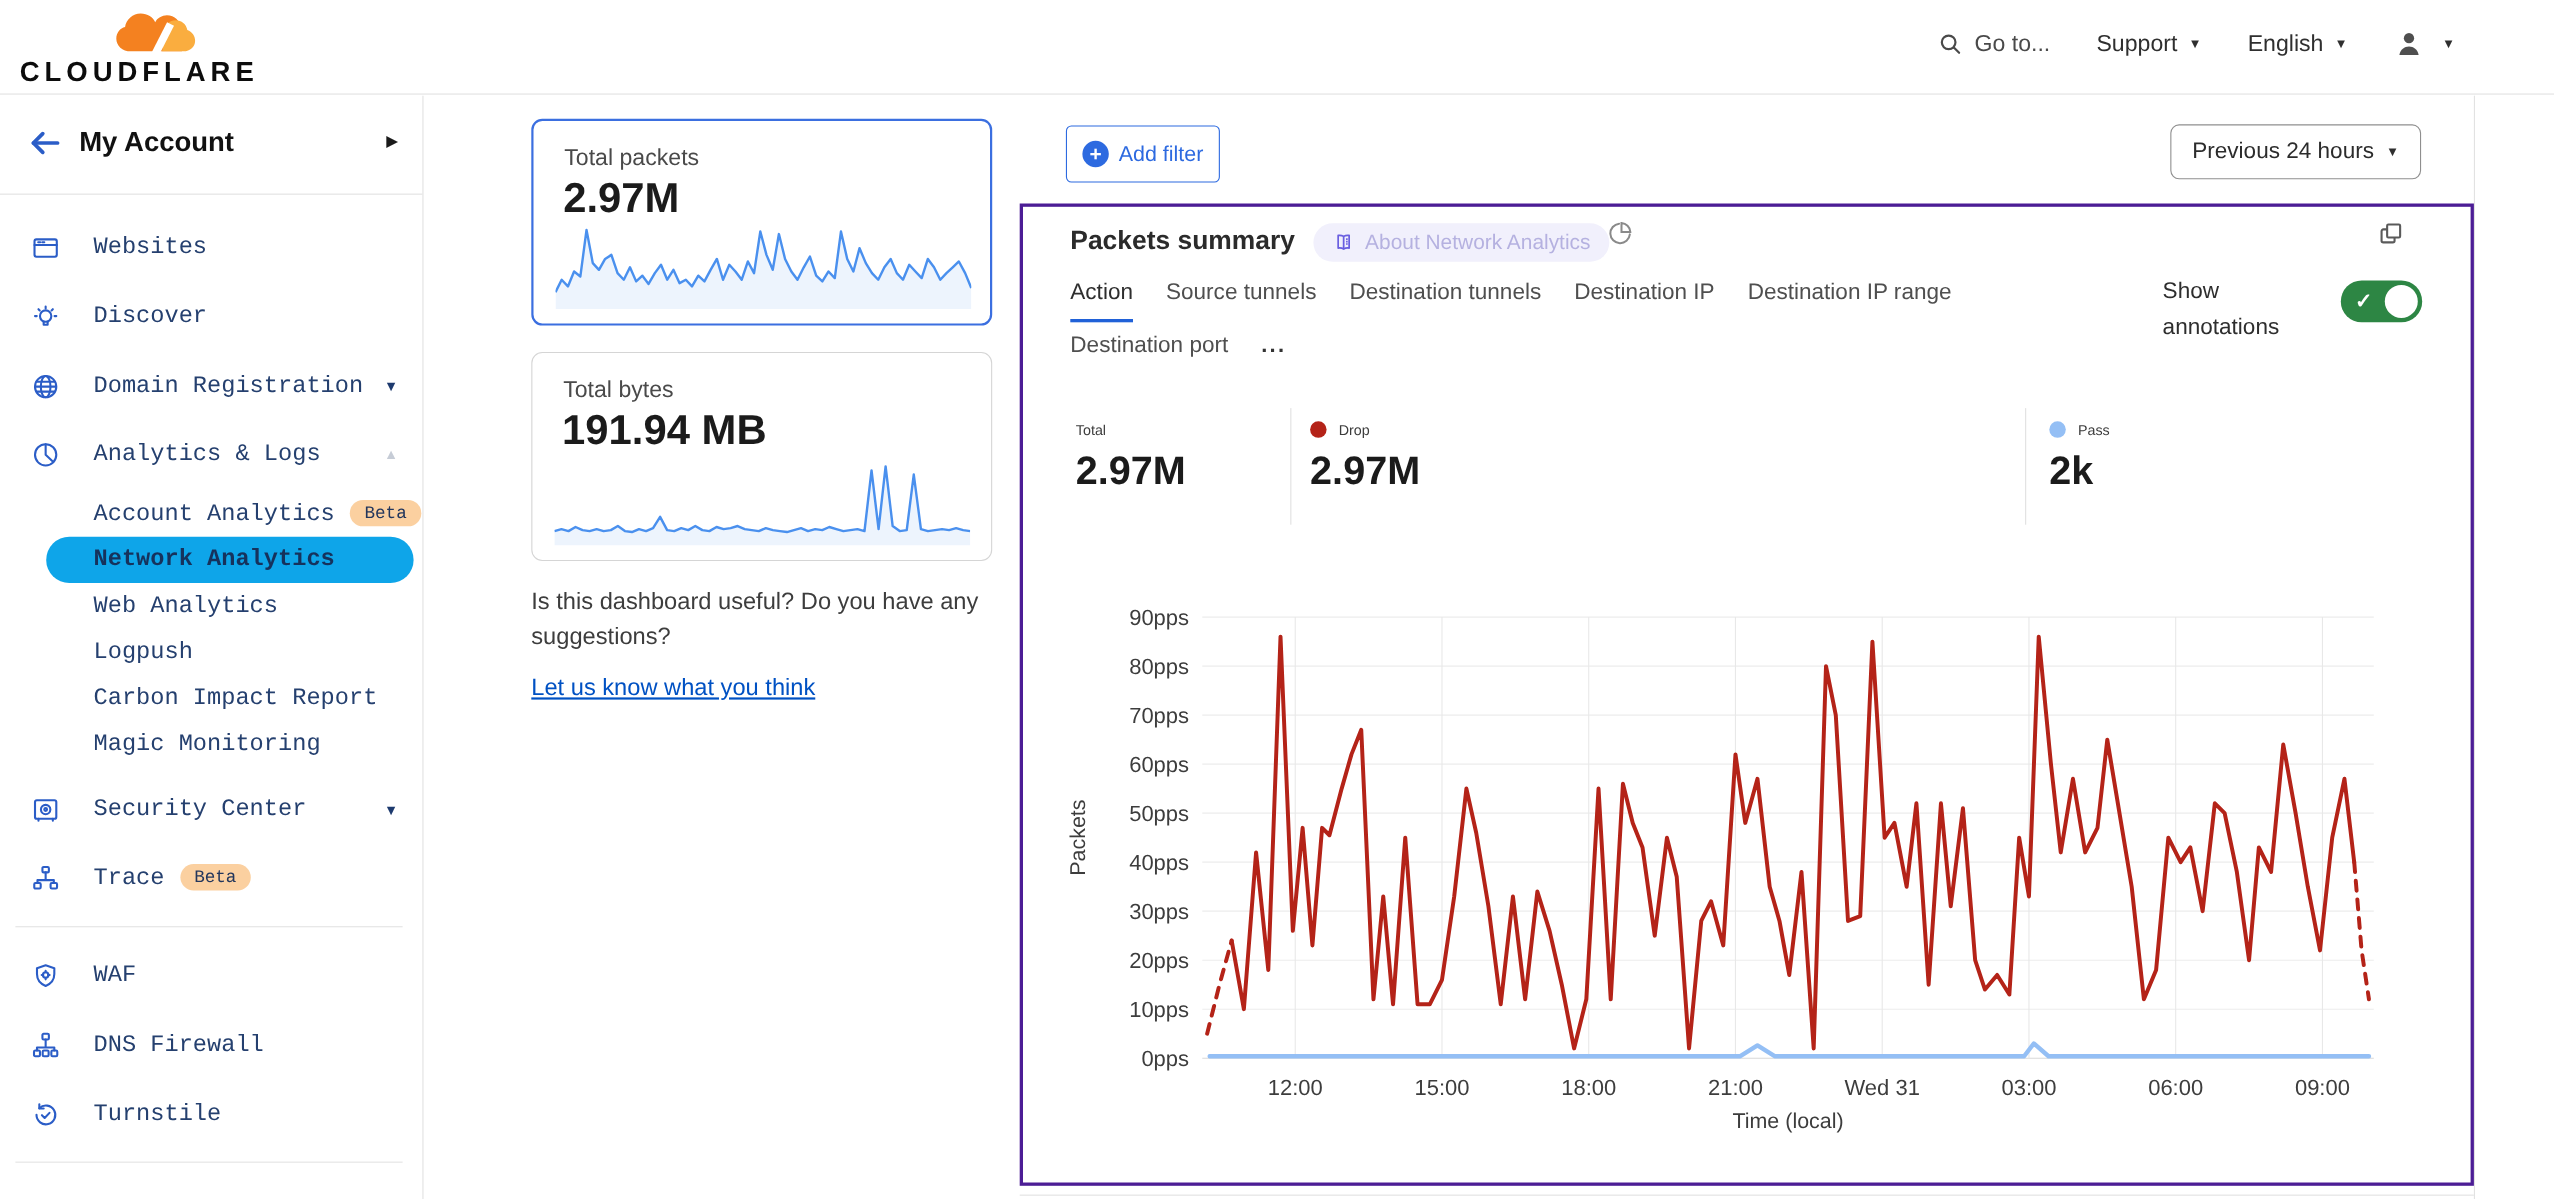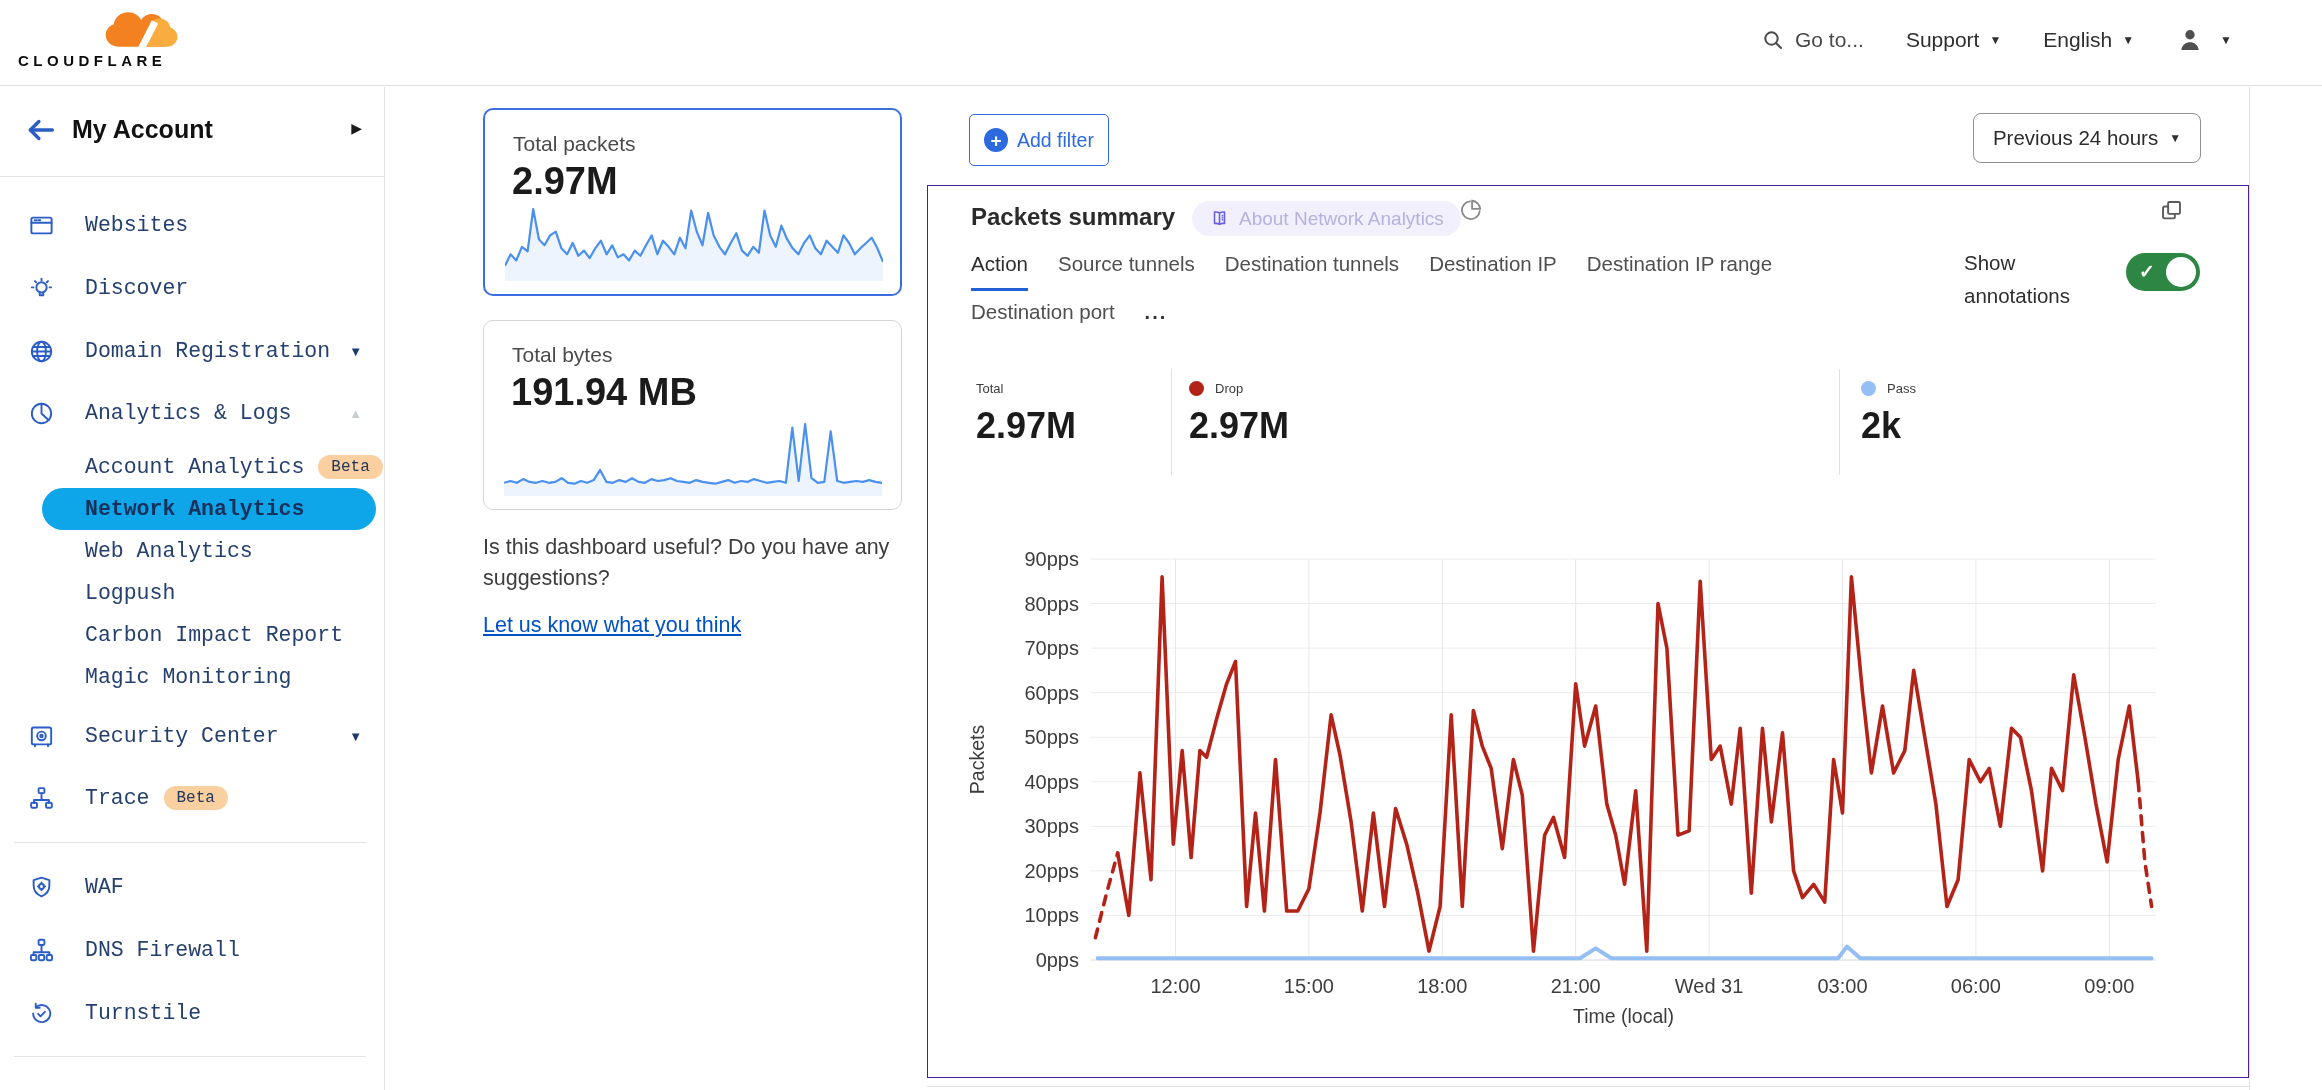--- a/index.html
+++ b/index.html
@@ -10,21 +10,21 @@
     background: #fff;
     color: #222;
     overflow: hidden;
   }
   svg text { font-family: "Liberation Sans", sans-serif; }
 
   
   .header { position:absolute; top:0; left:0; right:0; height:86px; background:#fff; border-bottom:1px solid #e2e2e2; z-index:5; }
   .logo { position:absolute; left:18px; top:4px; width:180px; height:78px; }
   .logo-cloud { position:absolute; left:78px; top:2px; width:92px; height:46px; }
-  .logo-word { position:absolute; left:0; top:48px; font-size:15px; font-weight:800; letter-spacing:4.5px; color:#0c0c0c; white-space:nowrap; }
+  .logo-word { position:absolute; left:0; top:48px; font-size:25px; font-weight:800; letter-spacing:4.5px; color:#0c0c0c; white-space:nowrap; }
   .header-right { position:absolute; right:90px; top:0; height:79px; display:flex; align-items:center; gap:42px; }
   .hitem { display:flex; align-items:center; gap:10px; font-size:21px; color:#2f2f2f; cursor:pointer; }
   .hitem.goto { color:#4a4a4a; }
   .caret { font-size:12px; color:#2f2f2f; line-height:1; }
 
   
   .sidebar { position:absolute; top:87px; left:0; width:385px; bottom:0; background:#fff; border-right:1px solid #e2e2e2;padding-left:32px; }
   .acct-row { position:absolute; top:0; left:0; right:0; height:90px; border-bottom:1px solid #e2e2e2; }
   .acct-back { position:absolute; left:24px; top:26px; width:34px; height:34px; cursor:pointer; }
   .acct-title { position:absolute; left:72px; top:28px; font-size:25px; font-weight:700; color:#111; }
@@ -54,21 +54,21 @@
   .feedback a { display:inline-block; margin-top:16px; color:#0051c3; text-decoration:underline; cursor:pointer; }
 
   
   .add-filter { position:absolute; left:969px; top:114px; height:52px; padding:0 14px; background:#fff; border:1px solid #2d6ae0; border-radius:5px; display:flex; align-items:center; gap:9px; cursor:pointer; }
   .plus-circle { width:24px; height:24px; border-radius:50%; background:#2d6ae0; color:#fff; font-size:19px; font-weight:700; display:flex; align-items:center; justify-content:center; line-height:1; }
   .add-filter-label { font-size:19.5px; color:#2d6ae0; }
   .time-dropdown { position:absolute; left:1973px; top:113px; width:228px; height:50px; background:#fff; border:1px solid #8f8f8f; border-radius:8px; display:flex; align-items:center; justify-content:center; gap:11px; font-size:20.5px; color:#2c2c2c; cursor:pointer; }
 
   
   .right-rule { position:absolute; left:2249px; top:87px; bottom:0; border-left:1px solid #e2e2e2; }
-  .panel { position:absolute; left:927px; top:185px; width:1322px; height:893px; background:#fff; border:1px solid #4c1d95; }
+  .panel { position:absolute; left:927px; top:185px; width:1322px; height:893px; background:#fff; border:3px solid #4c1d95; }
   .next-panel-line { position:absolute; left:927px; top:1086px; width:1322px; border-top:1px solid #e2e2e2; }
   .panel-title { position:absolute; left:43px; top:17px; font-size:24px; font-weight:700; color:#2b2b2b; }
   .about-badge { position:absolute; left:264px; top:15px; height:35px; padding:0 17px; background:#f1f0fc; border-radius:999px; display:flex; align-items:center; gap:9px; cursor:pointer; }
   .about-badge span { font-size:19px; color:#b5b1e0; white-space:nowrap; }
   .freshness { position:absolute; left:530px; top:11px; width:26px; height:26px; cursor:pointer; }
   .expand-btn { position:absolute; left:1230px; top:11px; width:27px; height:27px; cursor:pointer; }
 
   .tabs-row { position:absolute; left:43px; display:flex; gap:30px; }
   .tab { font-size:20.5px; color:#4f4f4f; padding-bottom:12px; cursor:pointer; white-space:nowrap; }
   .tab.active { color:#2e2e2e; border-bottom:3px solid #2061d8; }

